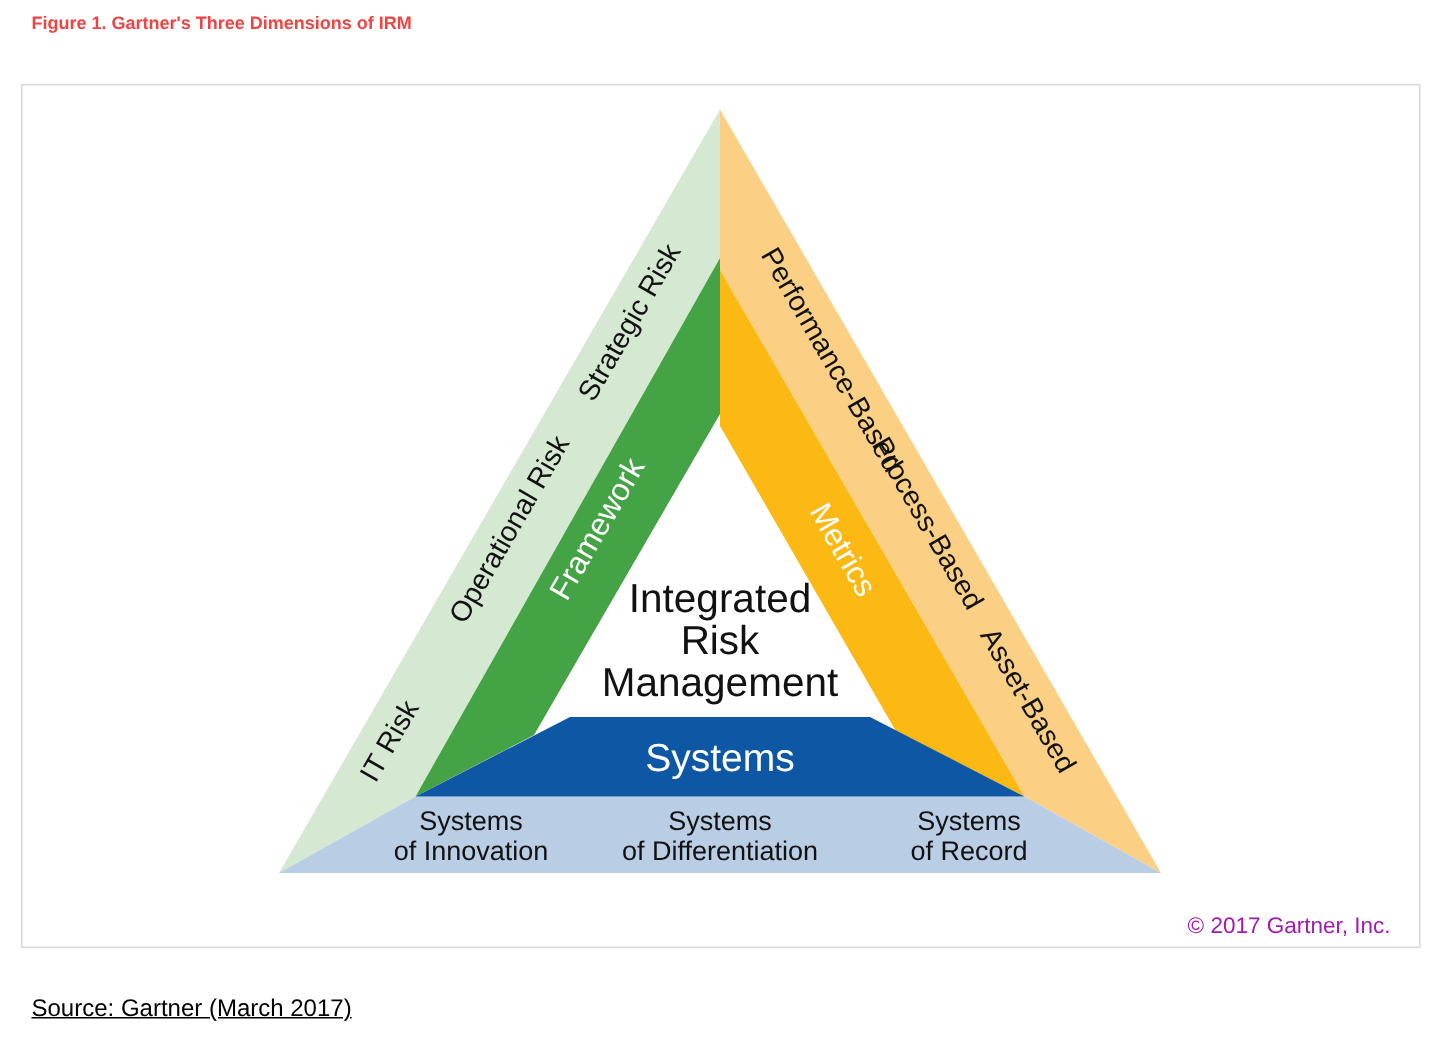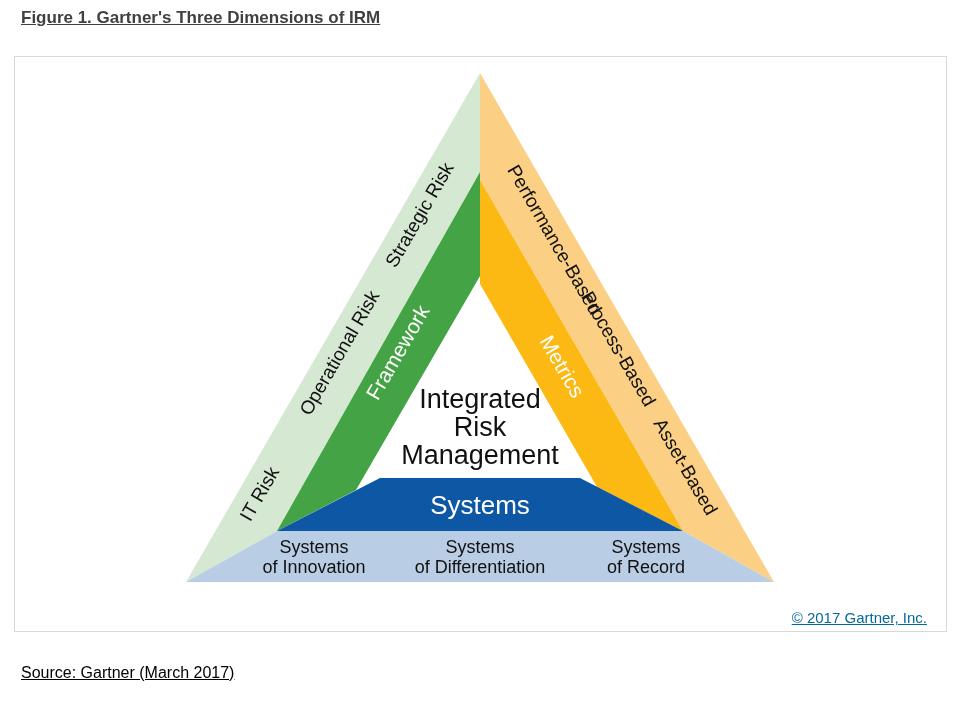--- a/index.html
+++ b/index.html
@@ -5,36 +5,36 @@
   html, body { margin: 0; padding: 0; }
   body {
     width: 961px; height: 703px;
     background: #ffffff;
     font-family: "Liberation Sans", sans-serif;
     position: relative;
     overflow: hidden;
   }
   .figure-title {
     position: absolute; left: 21px; top: 8px;
-    font-size: 17px; font-weight: bold; color: #404040; text-decoration: underline;
+    font-size: 12px; font-weight: bold; color: #ef4444;
   }
   .panel {
     position: absolute; left: 14px; top: 56px;
     width: 933px; height: 576px;
     box-sizing: border-box;
     background: #ffffff;
     border: 1px solid #d8d8d8;
   }
   .diagram-svg {
     position: absolute; left: 0; top: 0;
     width: 961px; height: 703px;
   }
   .copyright {
     position: absolute; right: 34px; top: 609px;
-    font-size: 15px; color: #0369a1; text-decoration: underline;
+    font-size: 15px; color: #a21caf;
   }
   .source-line {
     position: absolute; left: 21px; top: 664px;
     font-size: 16px; color: #000; text-decoration: underline;
   }
   text { font-family: "Liberation Sans", sans-serif; }
   .band-label { font-size: 19px; fill: #111111; }
   .band-title { font-size: 21px; fill: #ffffff; }
   .center-text { font-size: 27px; fill: #111111; }
   .systems-title { font-size: 26px; fill: #ffffff; }

